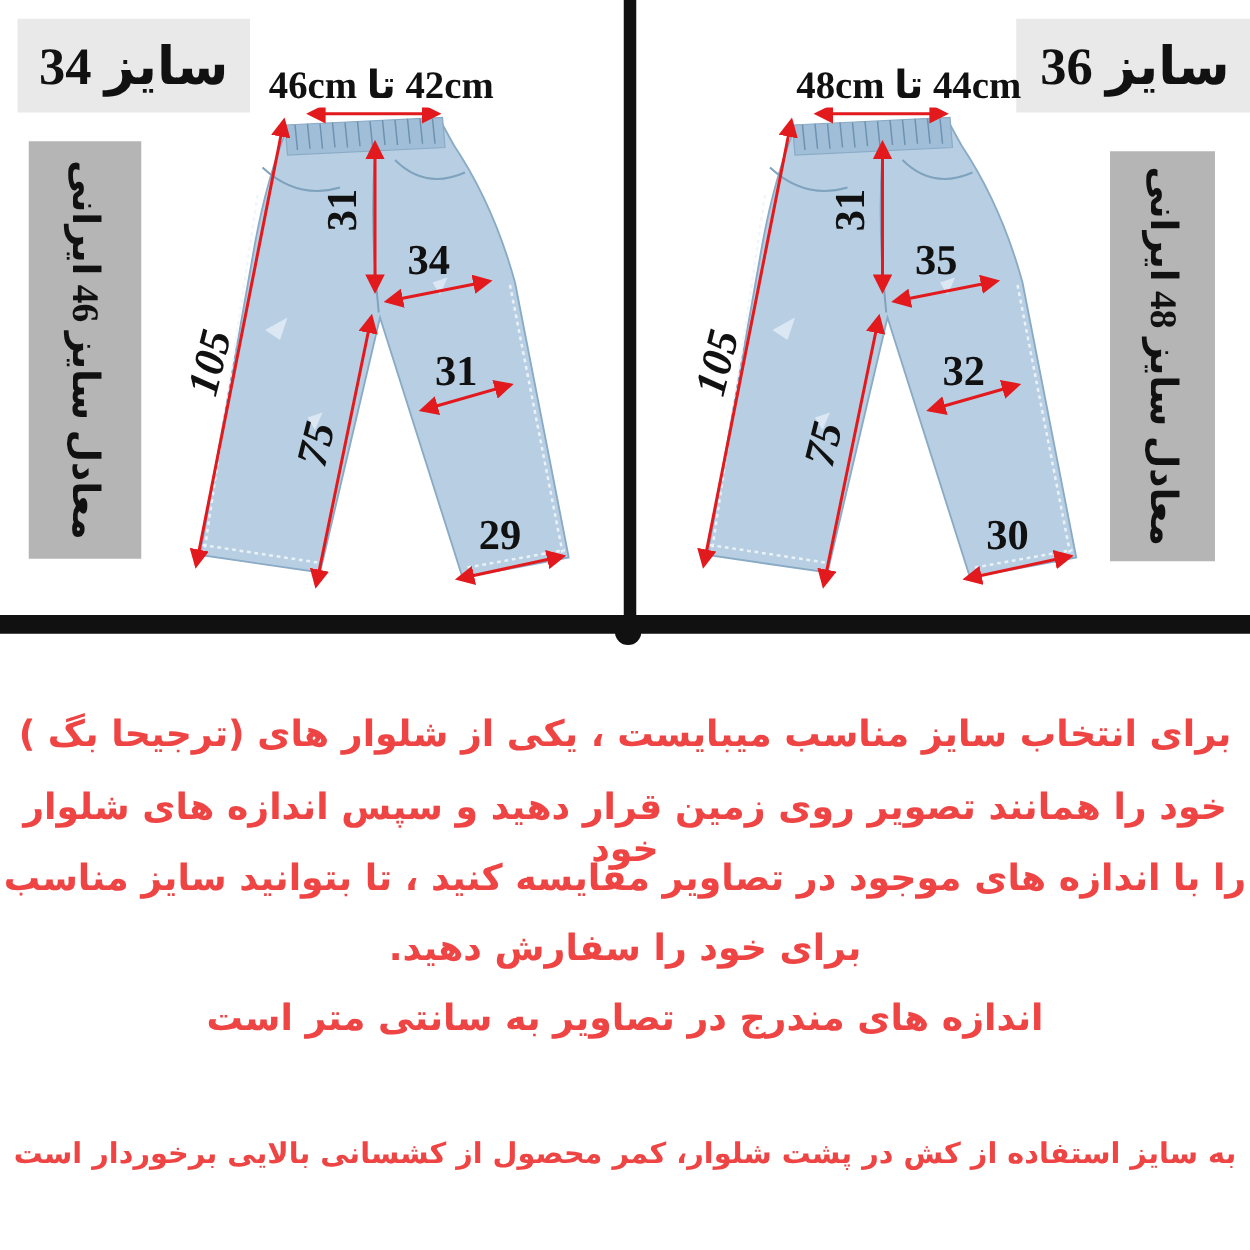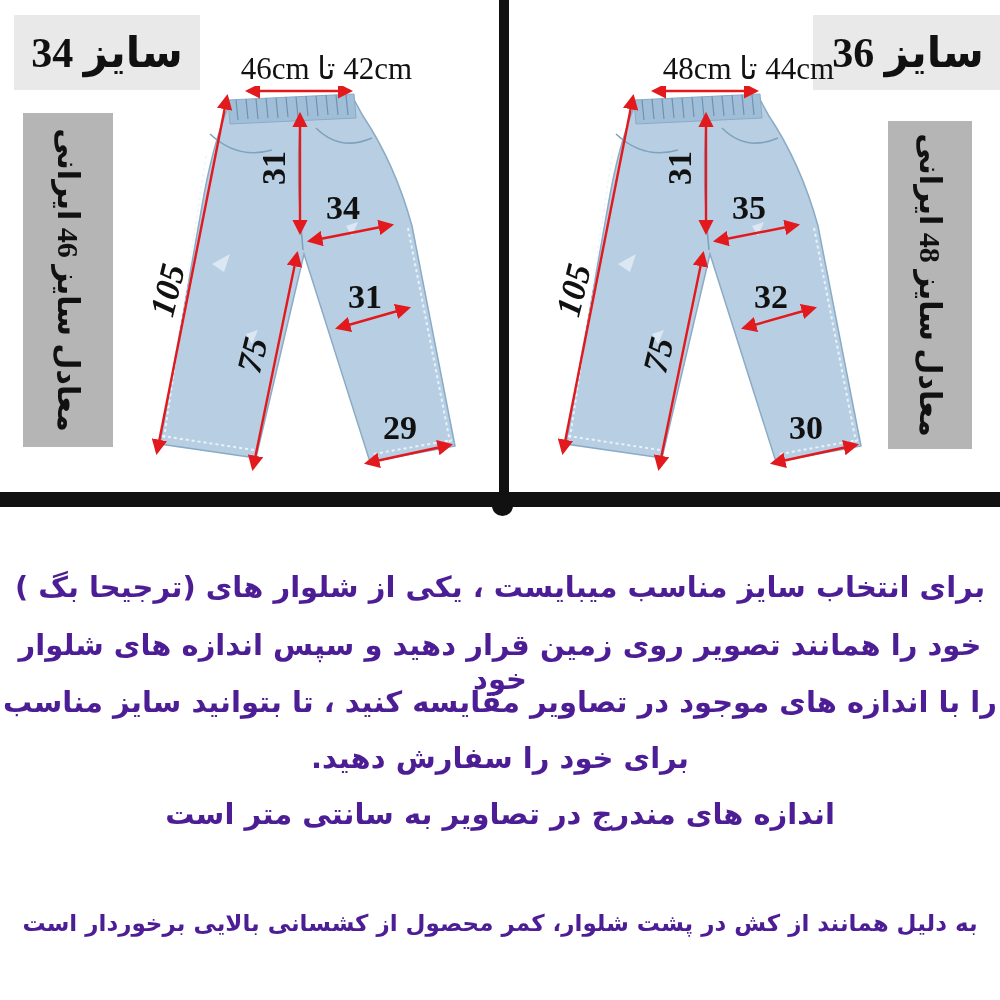--- a/index.html
+++ b/index.html
@@ -15,22 +15,22 @@
   .hdr-box{
     position:absolute;top:15px;height:75px;background:var(--boxLight);
     display:flex;align-items:center;justify-content:center;
     direction:rtl;font-weight:700;font-size:42px;
     font-family:"Liberation Serif","DejaVu Sans",serif;
   }
   .hdr-left{left:14px;width:186px;}
   .hdr-right{left:813px;width:190px;}
   
   .waist-label{
-    position:absolute;top:50px;width:214px;direction:rtl;
-    font-weight:400;font-size:31px;font-family:"Liberation Serif","DejaVu Sans",serif;
+    position:absolute;top:50px;width:214px;text-align:center;direction:rtl;
+    font-weight:700;font-size:31px;font-family:"Liberation Serif","DejaVu Sans",serif;
   }
   .waist-left{left:198px;}
   .waist-right{left:620px;}
   
   .equiv-box{position:absolute;background:var(--boxGray);}
   .equiv-left{left:23px;top:113px;width:90px;height:334px;}
   .equiv-right{left:888px;top:121px;width:84px;height:328px;}
   .equiv-box .rot{
     position:absolute;left:50%;top:50%;transform:translate(-50%,-50%) rotate(90deg);
     white-space:nowrap;direction:rtl;font-weight:700;font-size:30px;
@@ -48,21 +48,21 @@
   .wash{fill:#e4eef7;opacity:.8;}
   .arrow{stroke:var(--accent);stroke-width:2.4;fill:none;}
   .ah{fill:var(--accent);}
   .num{
     fill:#111;font-family:"Liberation Serif","DejaVu Serif",serif;
     font-weight:700;font-size:34px;
   }
   .num.it{font-style:italic;font-size:35px;}
   
   .instr{position:absolute;left:0;width:1000px;text-align:center;direction:rtl;
-    font-weight:700;font-size:29px;color:#4c1d95;}
+    font-weight:700;font-size:29px;color:#ef4444;}
   .instr.small{font-size:23px;}
 </style>
 </head>
 <body>
 
 <div class="stage">
 
   <div class="div-v"></div>
   <div class="div-knob"></div>
   <div class="div-h"></div>
@@ -178,15 +178,15 @@
     <text class="num it" x="106" y="278" text-anchor="middle" transform="rotate(-76 106 270)">75</text>
     <text class="num" x="215" y="222" text-anchor="middle">32</text>
     <text class="num" x="250" y="353" text-anchor="middle">30</text>
   </svg>
 
   <div class="instr" style="top:570px">برای انتخاب سایز مناسب میبایست ، یکی از شلوار های (ترجیحا بگ )</div>
   <div class="instr" style="top:685px">را با اندازه های موجود در تصاویر مقایسه کنید ، تا بتوانید سایز مناسب</div>
   <div class="instr" style="top:628px">خود را همانند تصویر روی زمین قرار دهید و سپس اندازه های شلوار خود</div>
   <div class="instr" style="top:797px">اندازه های مندرج در تصاویر به سانتی متر است</div>
   <div class="instr" style="top:741px">برای خود را سفارش دهید.</div>
-  <div class="instr small" style="top:910px">به دلیل همانند از کش در پشت شلوار، کمر محصول از کشسانی بالایی برخوردار است</div>
+  <div class="instr small" style="top:910px">به سایز استفاده از کش در پشت شلوار، کمر محصول از کشسانی بالایی برخوردار است</div>
 
 </div>
 
 </body></html>

